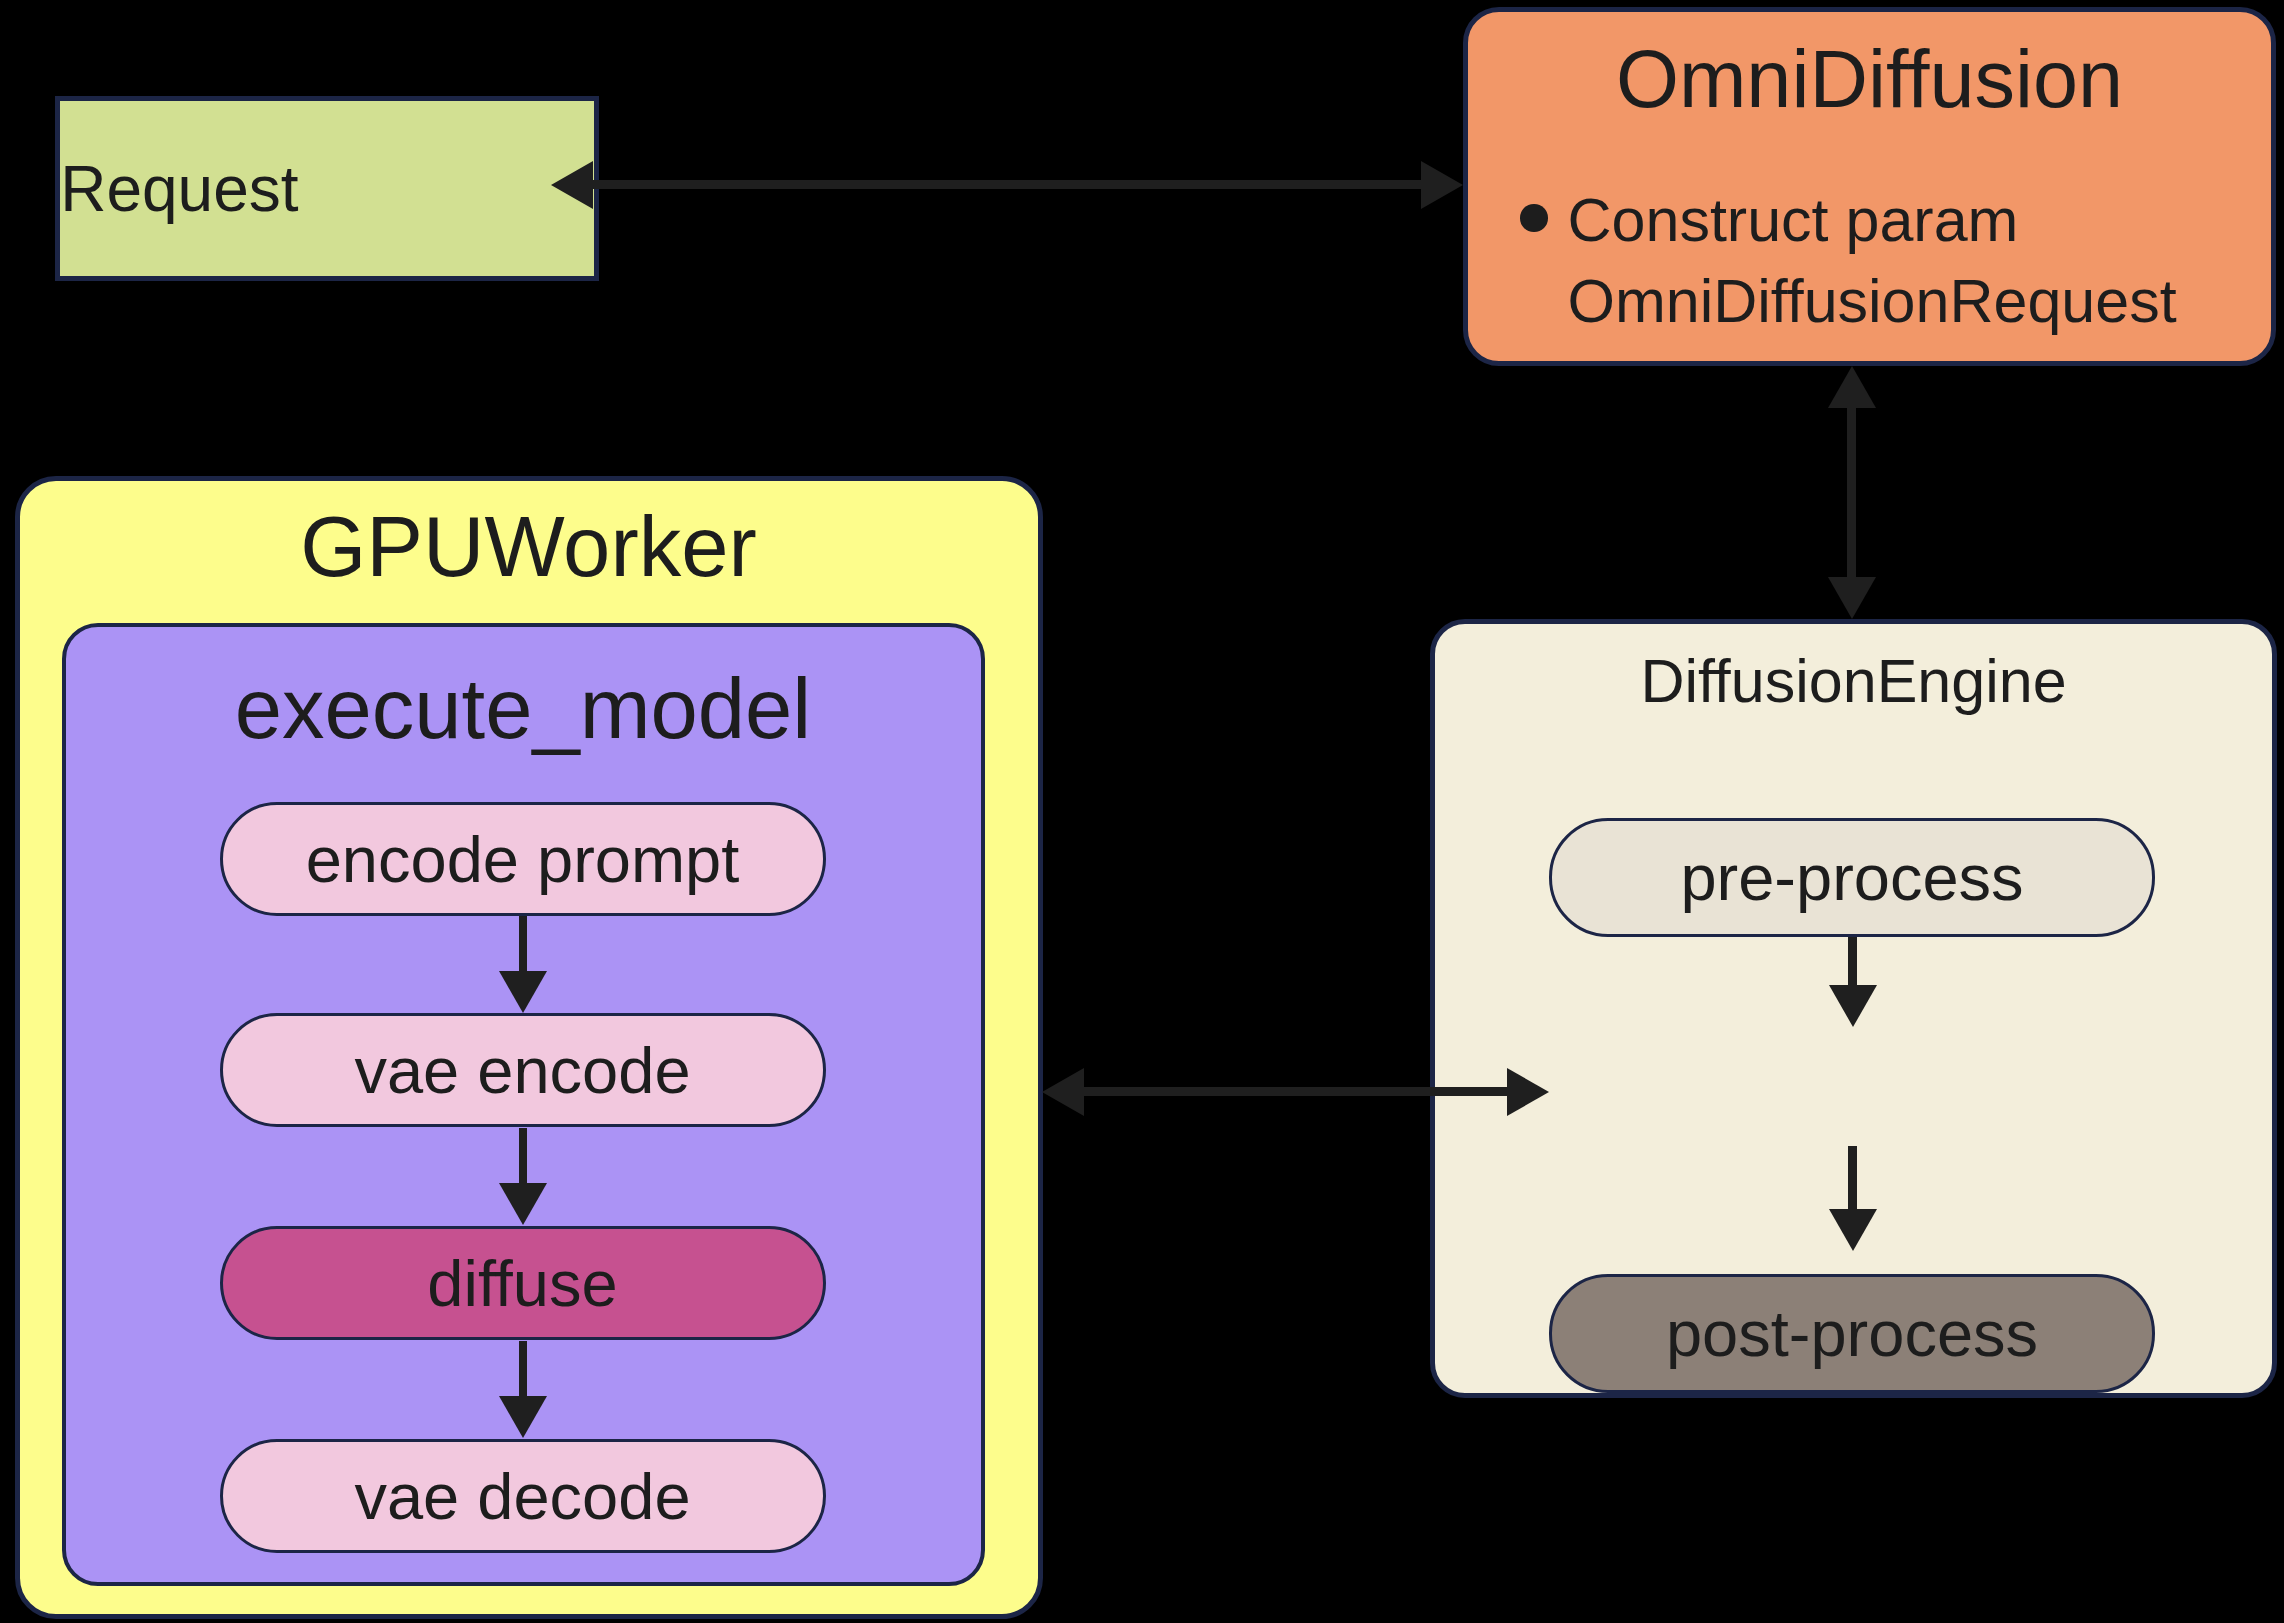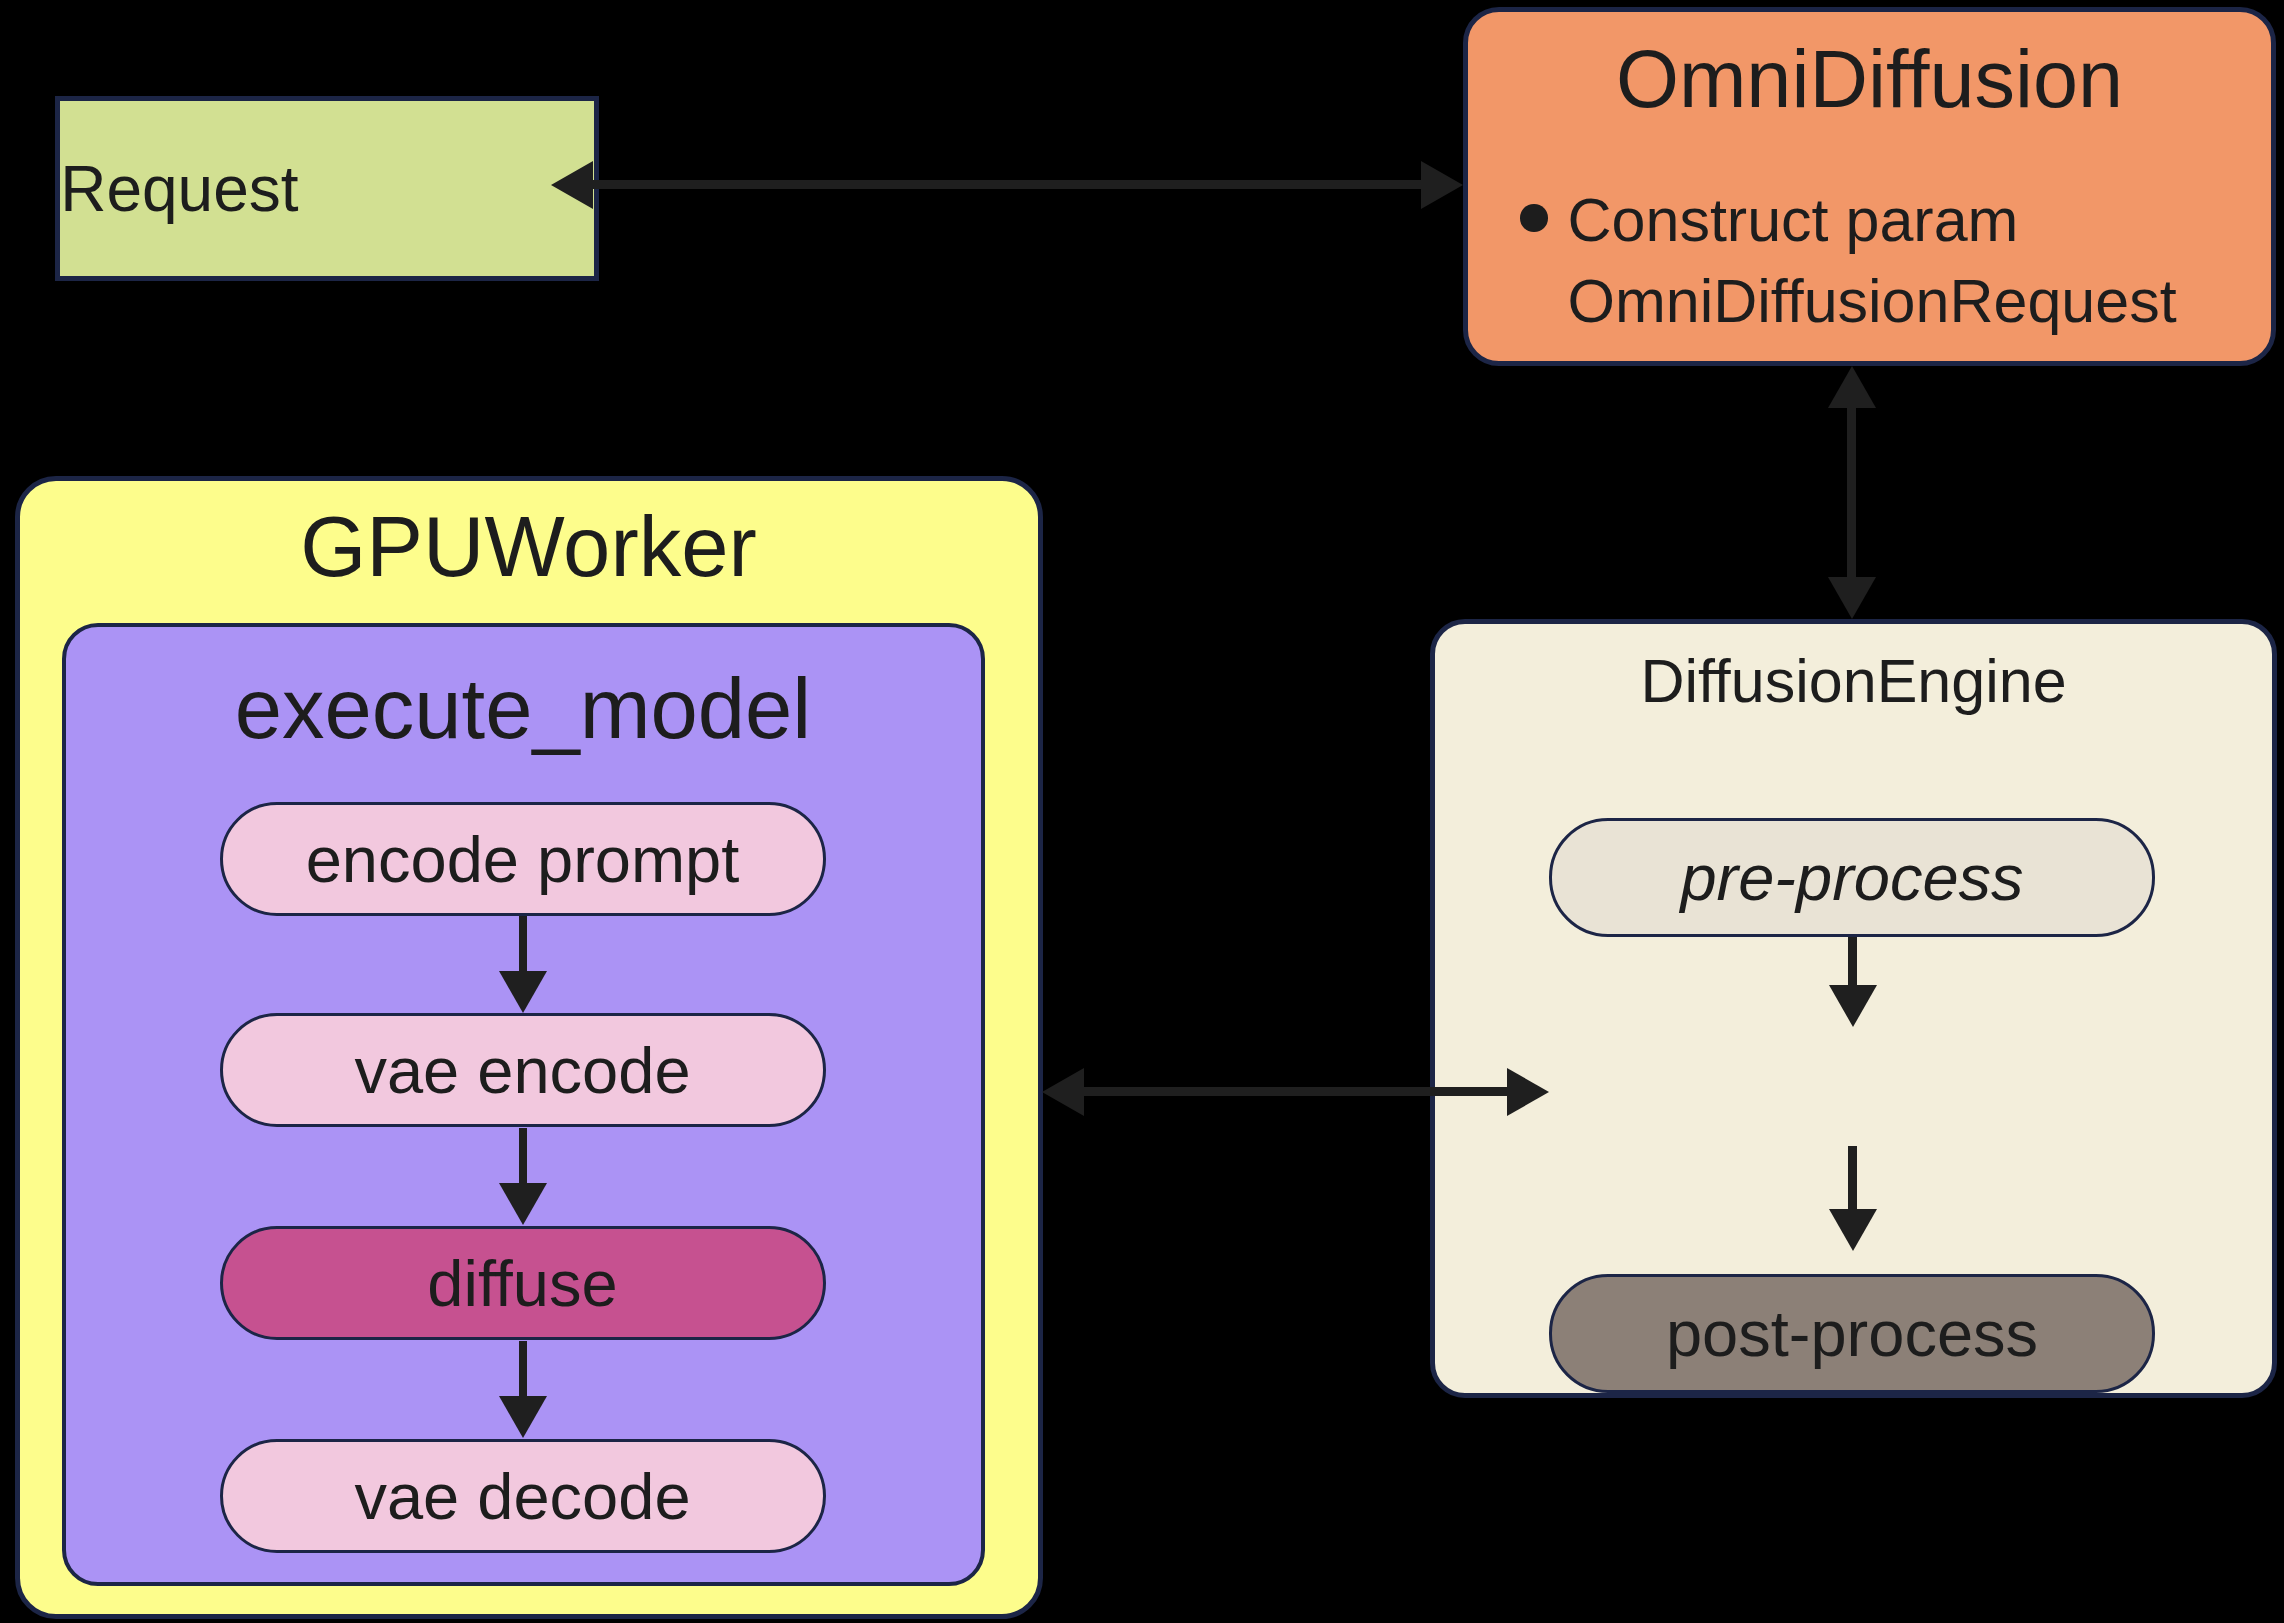--- a/index.html
+++ b/index.html
@@ -48,21 +48,21 @@
   
   .pill{position:absolute;border:3.6px solid var(--border);border-radius:59px;
         display:flex;align-items:center;justify-content:center;
         font-size:65px;color:var(--text);}
   .exec .pill{left:154px;width:606px;height:114px;}
   .exec .pill.p0{top:175px;}
   .exec .pill.p1{top:386px;}
   .exec .pill.p2{top:599px;}
   .exec .pill.p3{top:812px;}
   .engine .pill{left:114px;width:606px;height:119px;}
-  .engine .pill.p0{top:194px;font-style:italic;}
+  .engine .pill.p0{top:194px;}
   .engine .pill.p1{top:403px;}
   .engine .pill.p2{top:650px;}
 
   
   .arrow{position:absolute;}
   .arrow i{position:absolute;display:block;}
   .shaft{background:var(--arrow);}
   .h .shaft{left:35px;right:35px;top:calc(50% - 4.3px);height:8.7px;}
   .h .head-l{left:0;top:calc(50% - 24px);width:0;height:0;
              border-top:24px solid transparent;border-bottom:24px solid transparent;

